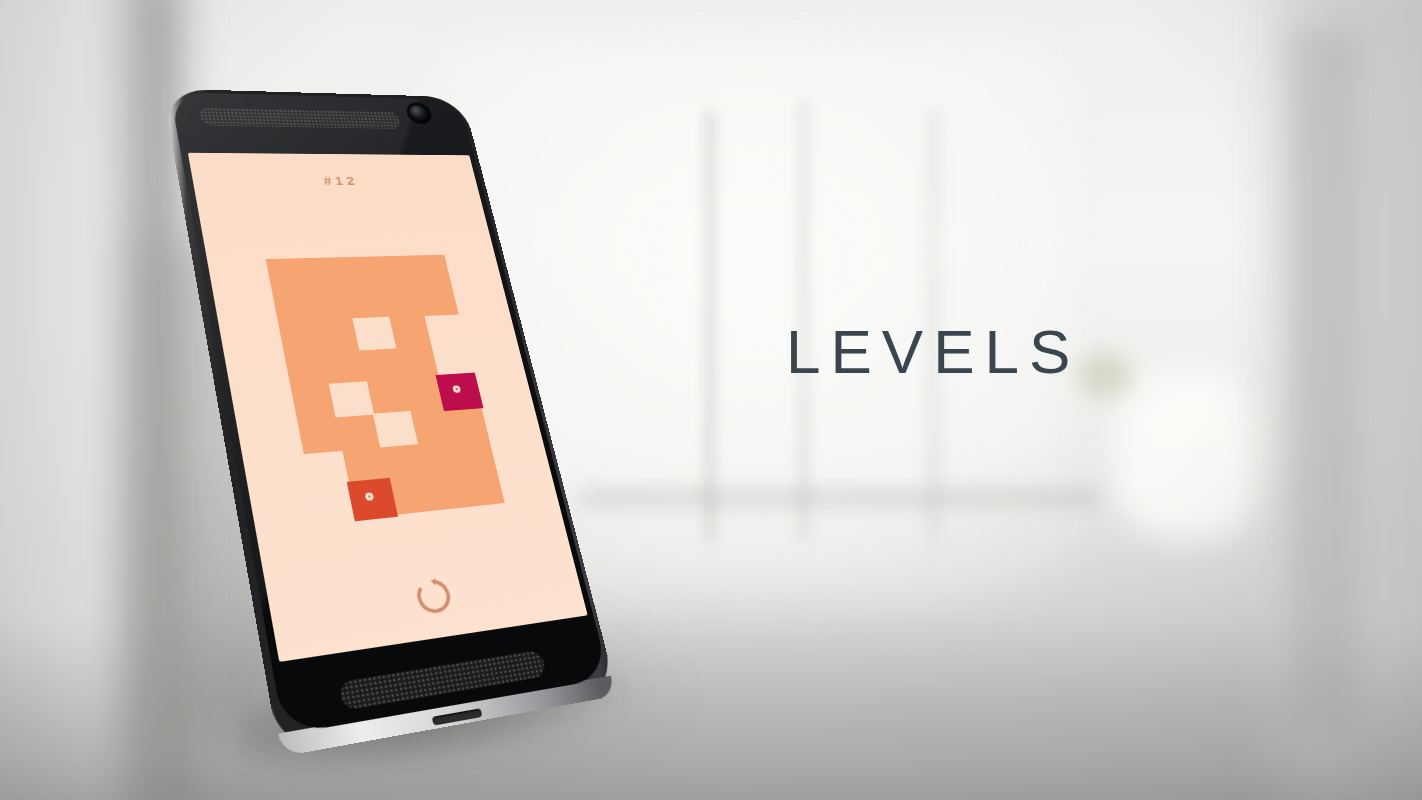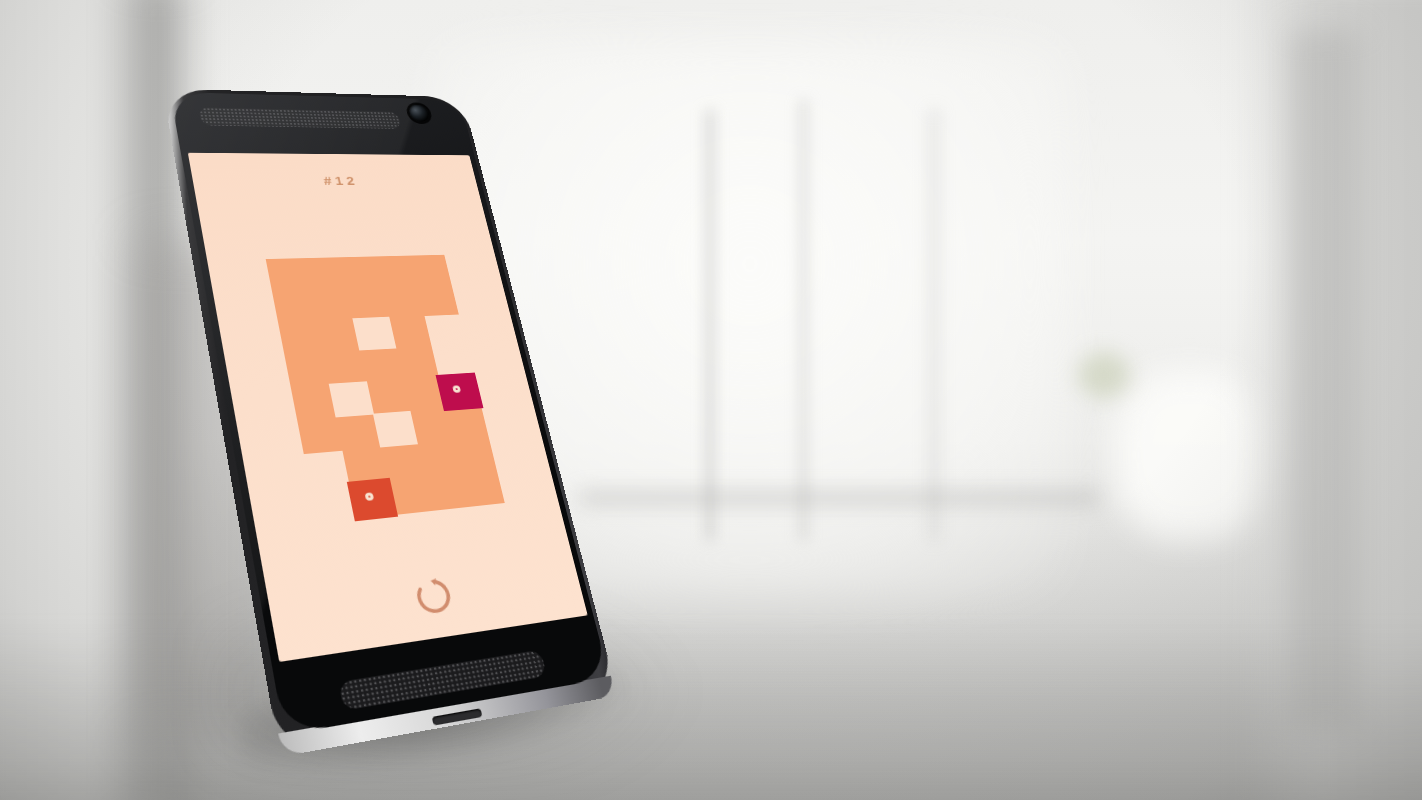--- a/index.html
+++ b/index.html
@@ -190,15 +190,16 @@
           <svg viewBox="0 0 34 38">
             <path d="M 21.4 6.8 A 13 13 0 1 1 6.3 11.5" fill="none" stroke="var(--restart_icon)" stroke-width="3.2" stroke-linecap="round"></path>
             <polygon points="17.2,5.3 22.5,3.8 20.3,9.8" fill="var(--restart_icon)"></polygon>
           </svg>
         </button>
       </div>
     </div>
   </div>
 
   <div class="hero-title">
+    <div>LEVELS</div>
   </div>
 
 </div>
 
 </body></html>

